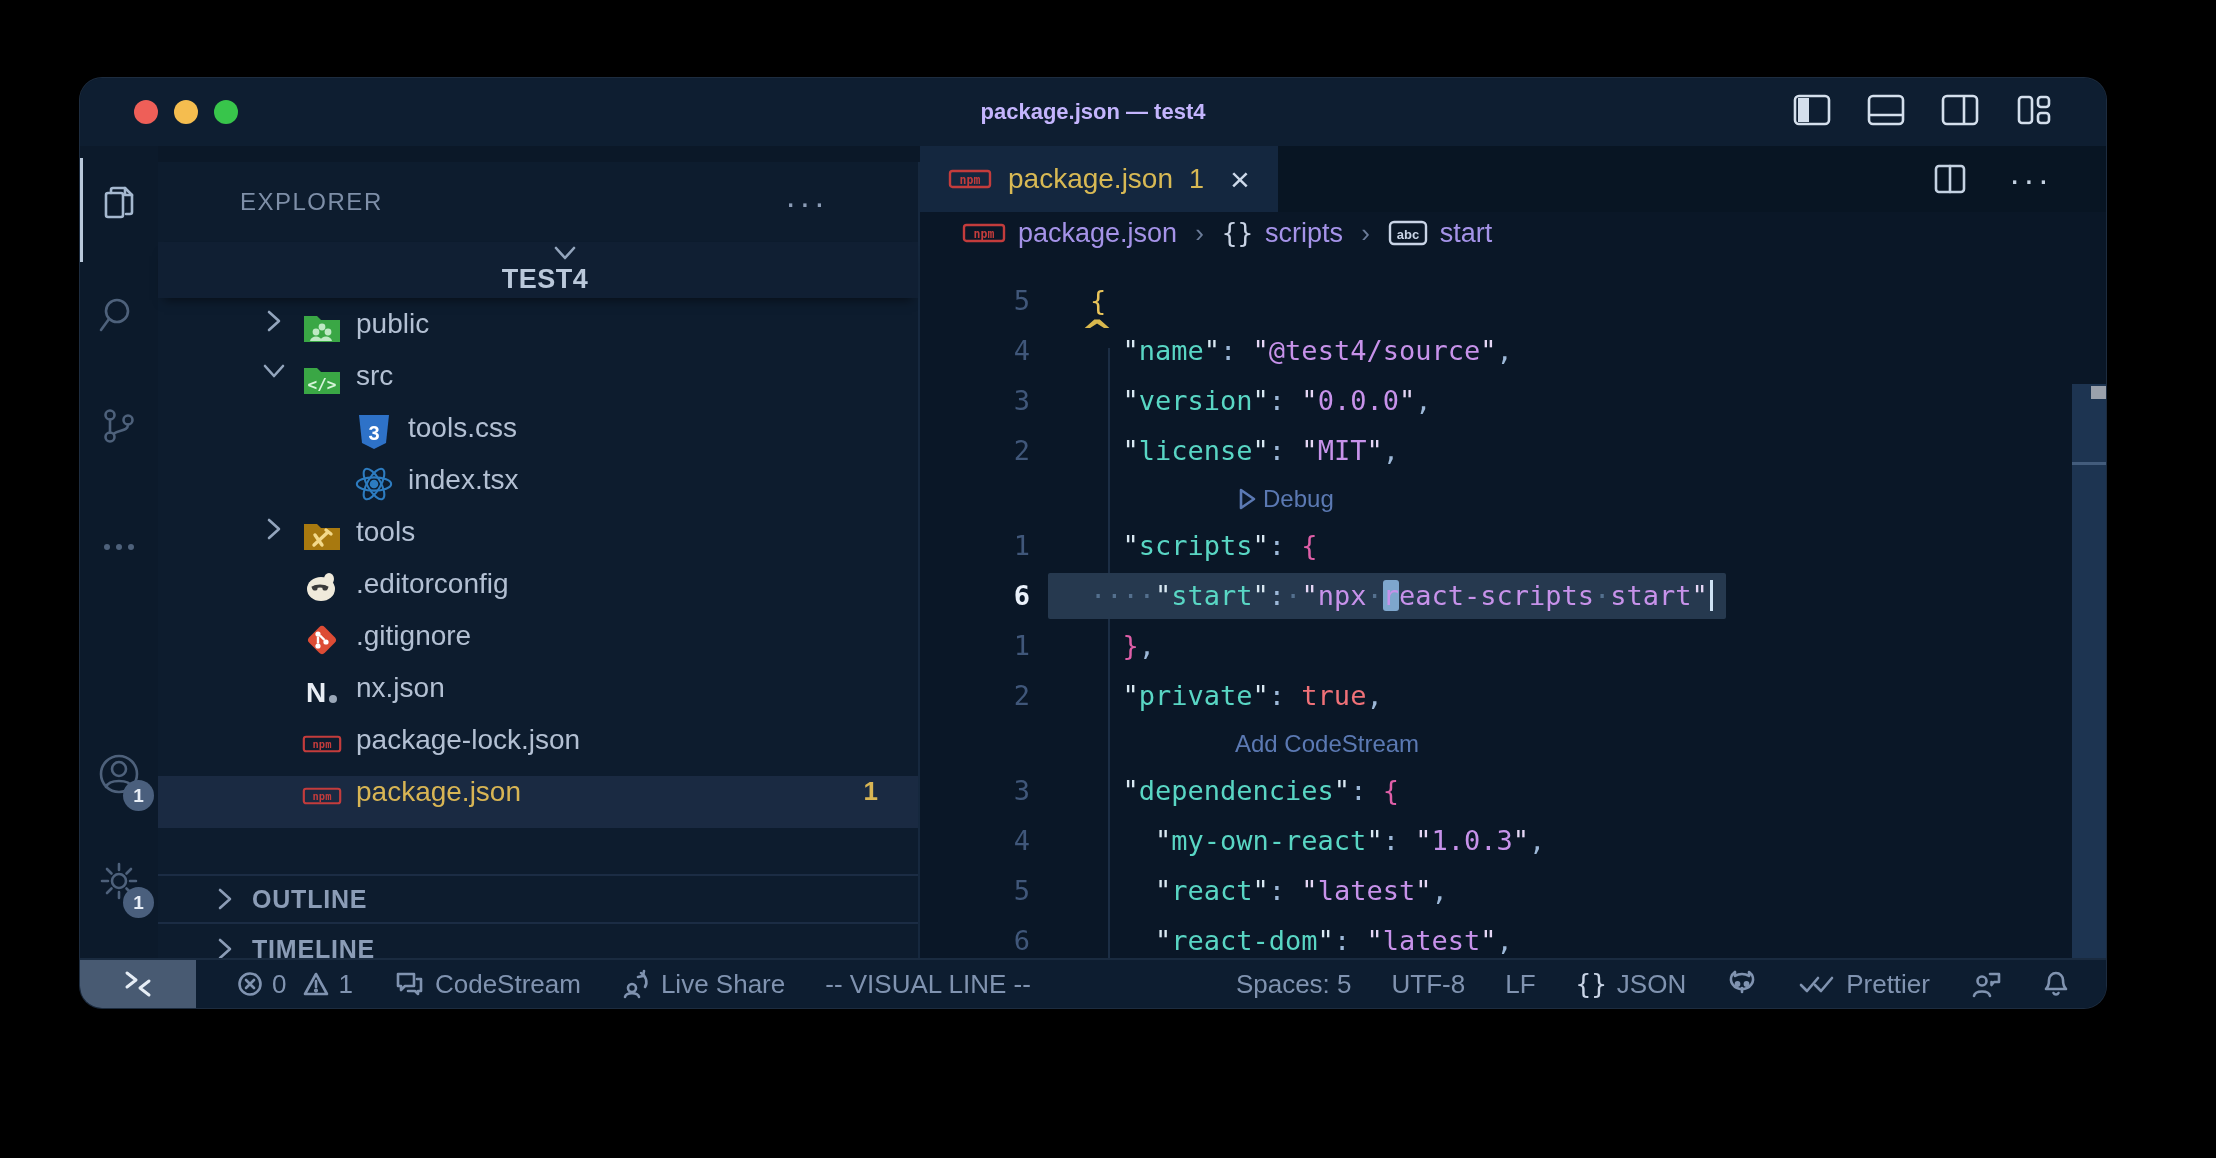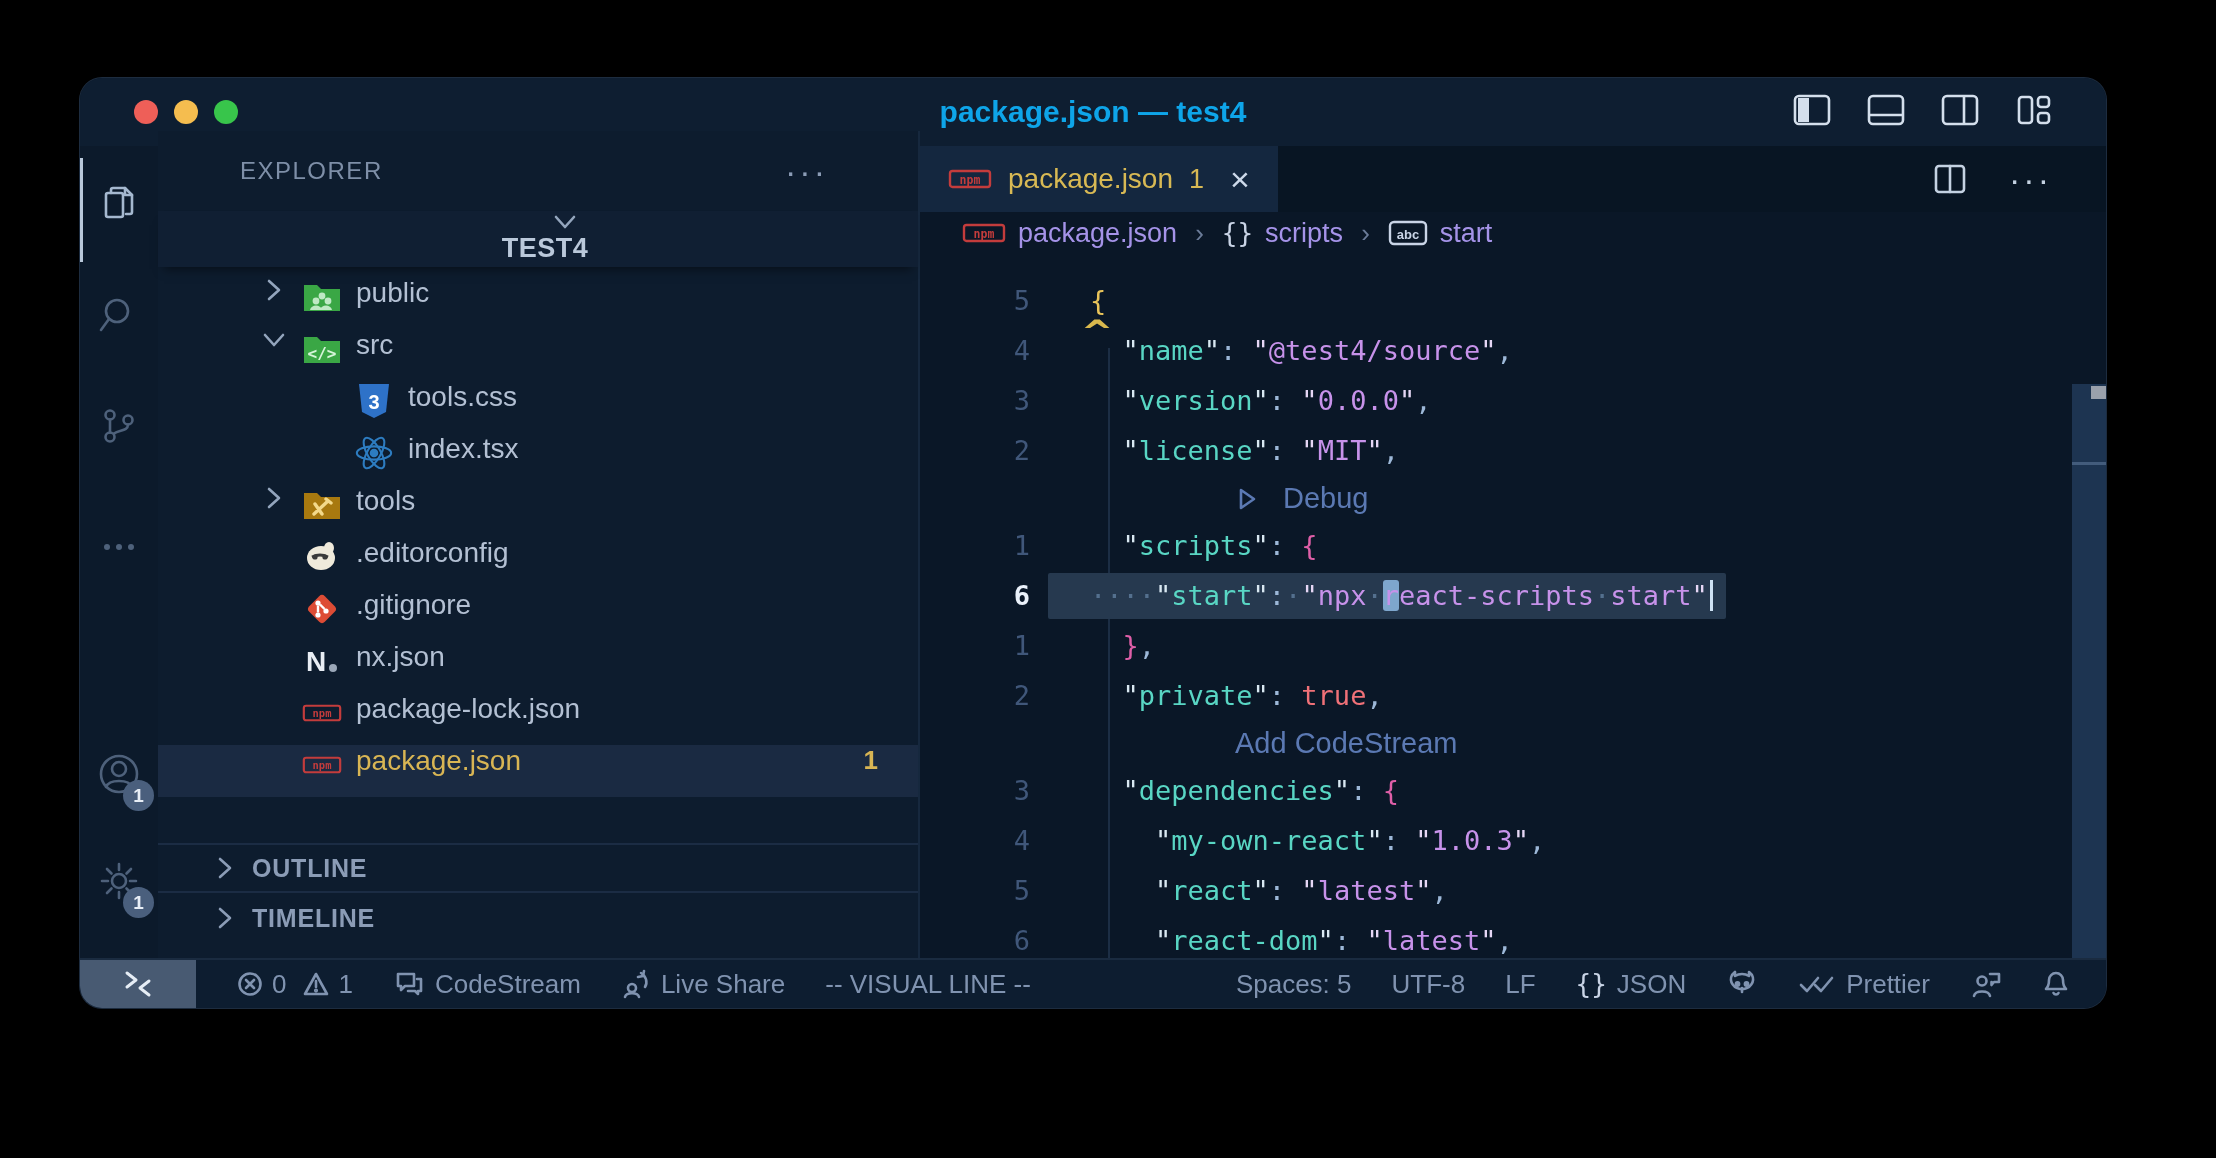--- a/index.html
+++ b/index.html
@@ -9,36 +9,36 @@
   #window { position:absolute; left:80px; top:78px; width:2026px; height:930px;
             background:#0b1828; border-radius:22px; overflow:hidden;
             box-shadow:0 0 0 1px #1d2c3f; }
 
   
   .titlebar { position:absolute; left:0; top:0; width:100%; height:68px; background:#0e1e31; }
   .traffic { position:absolute; top:22px; width:24px; height:24px; border-radius:50%; }
   .t-red{ left:54px; background:#ee5f58; } .t-yellow{ left:94px; background:#f5bd4f; }
   .t-green{ left:134px; background:#38c54b; }
   .win-title { position:absolute; left:0; right:0; top:0; height:68px; line-height:68px;
-               text-align:center; color:#0ea5e9; font-size:30px; font-weight:600; }
+               text-align:center; color:#c4b5fd; font-size:22px; font-weight:600; }
   .layout-icons { position:absolute; right:52px; top:0; height:68px; display:flex; gap:34px;
                   align-items:center; color:#d4dfec; }
 
   
   .activitybar { position:absolute; left:0; top:68px; width:78px; bottom:50px; background:#0c1a2b; }
   .act-item { position:absolute; left:0; width:78px; height:78px; display:flex;
               align-items:center; justify-content:center; color:#4e617b; }
   .act-item.active { color:#a5b8cf; }
   .act-indicator { position:absolute; left:0; top:12px; width:3px; height:104px; background:#b9c8da; }
   .act-badge { position:absolute; right:4px; bottom:2px; width:31px; height:31px; border-radius:50%;
                background:#4a5f7d; color:#e8eef6; font-size:19px; font-weight:bold;
                display:flex; align-items:center; justify-content:center; }
 
   
-  .sidebar { position:absolute; left:78px; top:53px; width:762px; bottom:50px;
+  .sidebar { position:absolute; left:78px; top:84px; width:762px; bottom:50px;
              background:#0d1c2e; border-right:2px solid #16283e; }
   .sb-header { position:absolute; top:0; left:0; right:0; height:80px; display:flex; align-items:center; }
   .sb-header-label { margin-left:82px; color:#7e8fa8; font-size:24px; letter-spacing:1.5px; }
   .sb-header-menu { position:absolute; right:90px; color:#8b9cb6; font-size:34px; letter-spacing:3px;
                     line-height:20px; cursor:default; }
   .root-row { position:absolute; top:80px; left:0; right:0; height:56px; background:#101f33;
               display:flex; align-items:center; box-shadow:0 8px 10px -6px rgba(0,0,0,.5);flex-direction:column; }
   .root-chevron { margin-left:54px; color:#93a5bd; display:flex; }
   .root-label { margin-left:14px; color:#bac8da; font-size:27px; font-weight:bold; letter-spacing:.5px; }
   #tree { position:absolute; top:146px; left:0; right:0; height:566px; overflow:hidden; }
@@ -71,21 +71,21 @@
 
   
   .codearea { position:absolute; top:108px; left:0; right:0; bottom:0; overflow:hidden;
               font-family:"DejaVu Sans Mono", monospace; font-size:27px; padding-top:22px; }
   .line { display:flex; height:50px; line-height:50px; position:relative; }
   .line.lens { height:45px; line-height:45px; }
   .lnum { width:110px; text-align:right; color:#40577a; flex:none; }
   .lnum.active { color:#eaf1fa; font-weight:bold; }
   .ltext { margin-left:60px; white-space:pre; position:relative; z-index:1; }
   .lens-inner { margin-left:205px; color:#5b79b3; font-family:"Liberation Sans",sans-serif;
-                font-size:29px; display:flex; align-items:center; gap:24px; }
+                font-size:24px; display:flex; align-items:center; gap:4px; }
   .line.selected::before { content:''; position:absolute; left:128px; top:2px; bottom:2px;
                            width:calc(60px + 38ch); background:#26394f; border-radius:2px; }
   .endcaret { border-right:3px solid #cfe3f5; margin-left:2px; }
   .cursor { background:#7ea6cd; color:#0b1a2b; border-radius:3px; }
   .t-g{color:#e9c45a;} .t-p{color:#df5fa8;} .t-k{color:#59d6c4;} .t-q{color:#d9e8f2;}
   .t-Q{color:#e6d7f5;} .t-v{color:#c792ea;} .t-c{color:#9db8d8;} .t-r{color:#f07178;}
   .t-w{color:#54708e;} .t-pl{color:#d6deeb;}
   .indent-guide { position:absolute; left:188px; top:94px; width:2px; height:648px; background:#1c2e45; z-index:0; }
   .squiggle { position:absolute; left:168px; top:60px; color:#d9b84d; font-size:30px; font-weight:bold;
               transform:scaleX(1.5); z-index:2; }

